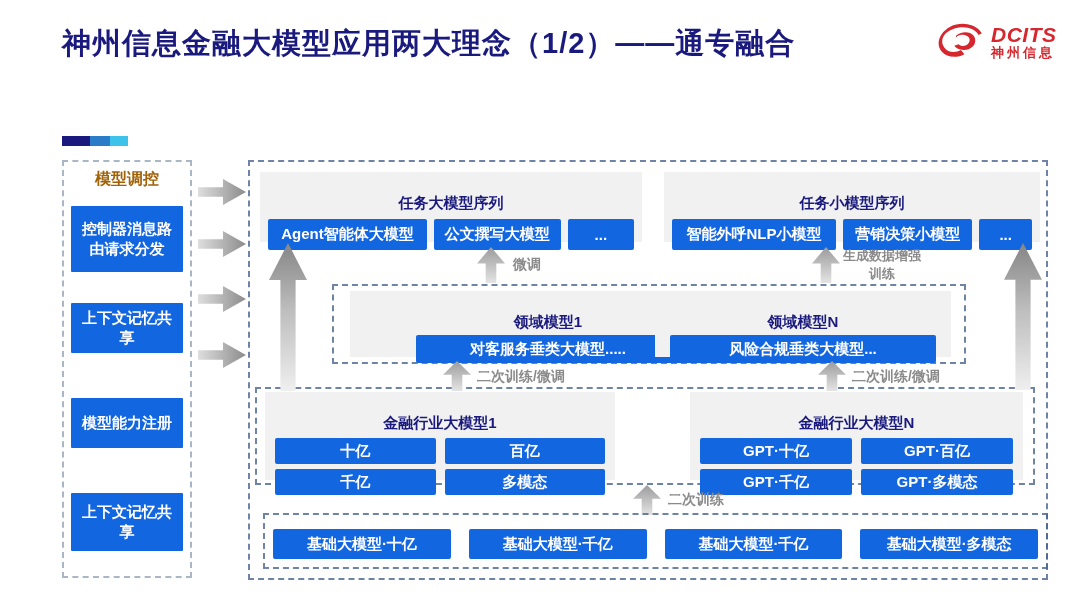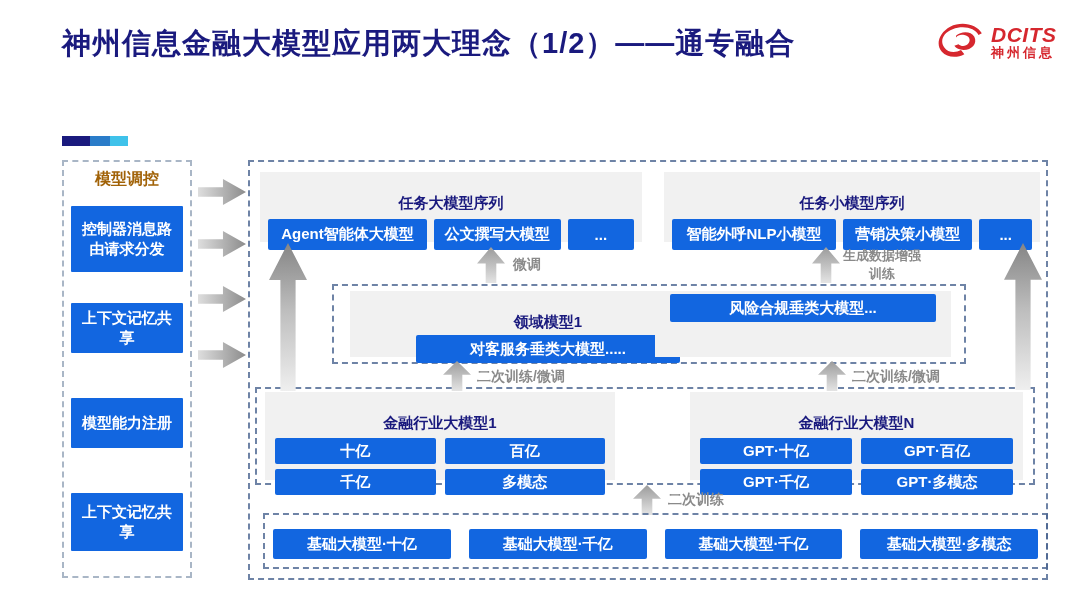--- a/index.html
+++ b/index.html
@@ -150,20 +150,21 @@
   <div class="abs arrow-sm as-finetune"></div>
   <div class="abs glabel lb-finetune">微调</div>
   <div class="abs arrow-sm as-gendata"></div>
   <div class="abs glabel lb-gendata">生成数据增强训练</div>
 
   <div class="abs panel p-d1">
     <div class="panel-title">领域模型1</div>
     <div class="btn" style="width:264px;">对客服务垂类大模型.....</div>
   </div>
   <div class="abs panel p-dN">
+    <div class="panel-title">领域模型N</div>
     <div class="btn" style="width:266px;">风险合规垂类大模型...</div>
   </div>
 
   <div class="abs arrow-sm as-rt1"></div>
   <div class="abs glabel lb-rt1">二次训练/微调</div>
   <div class="abs arrow-sm as-rt2"></div>
   <div class="abs glabel lb-rt2">二次训练/微调</div>
 
   <div class="abs panel p-i1">
     <div class="panel-title">金融行业大模型1</div>

